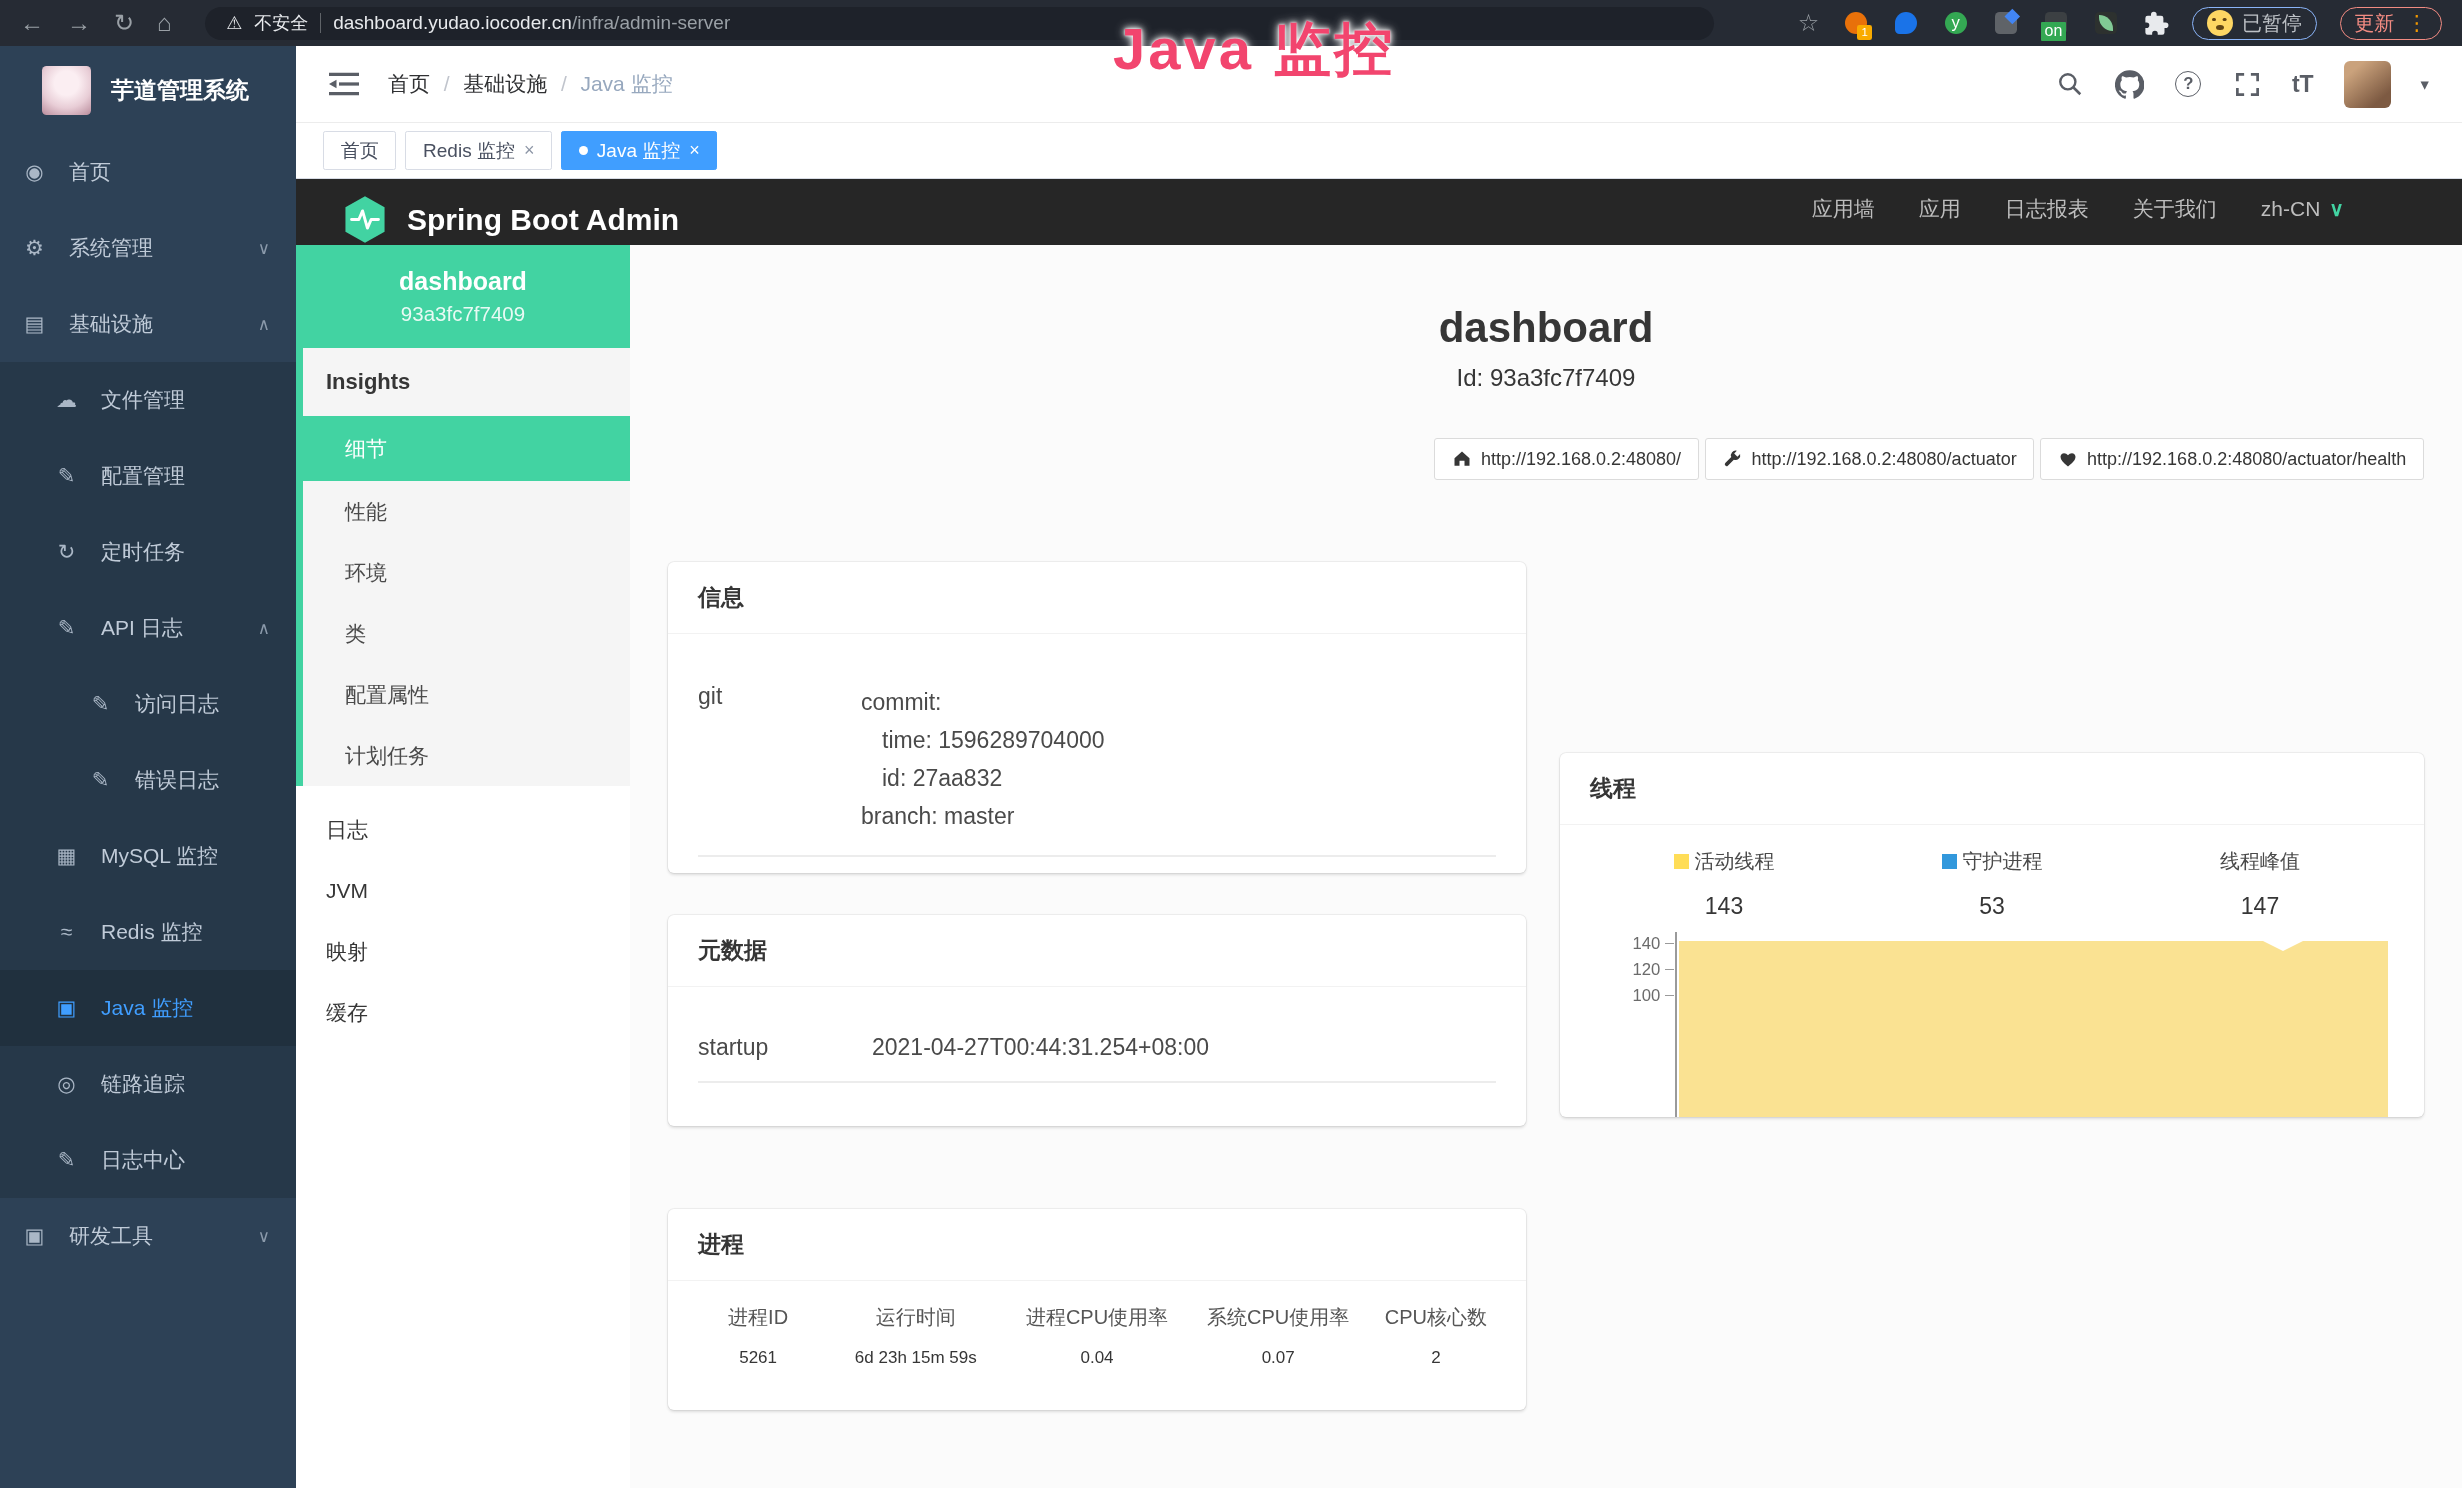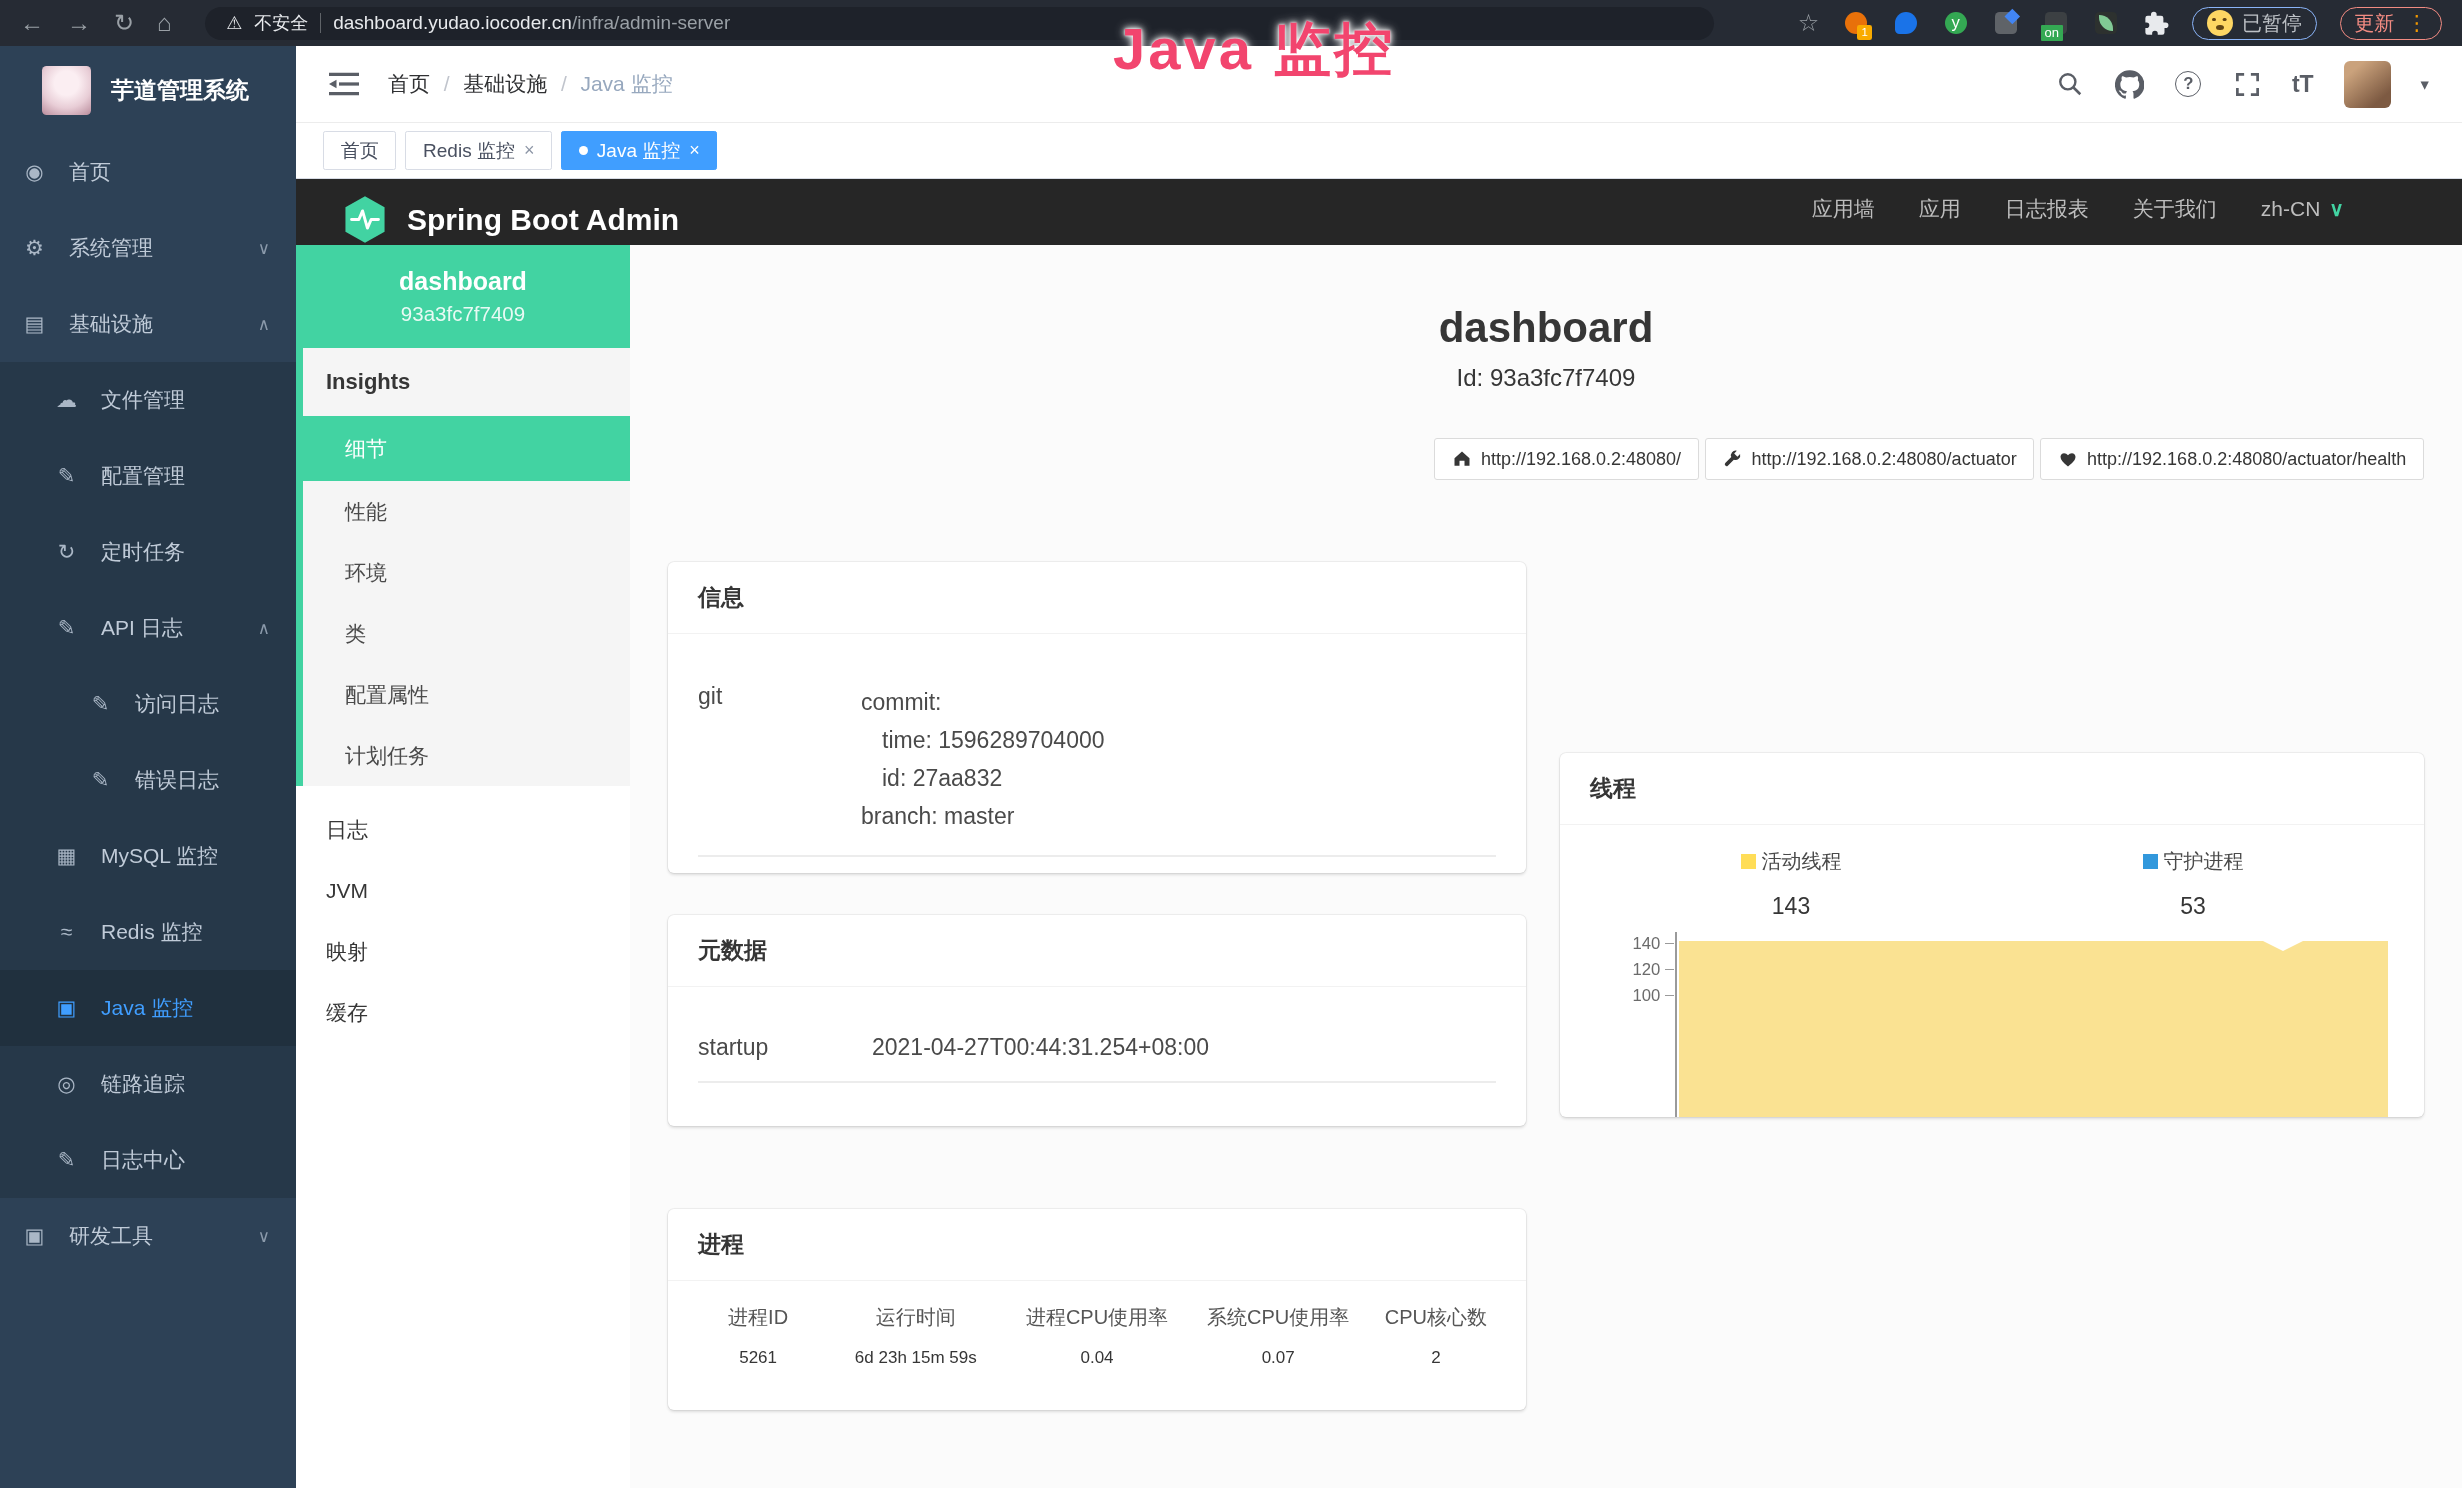--- a/index.html
+++ b/index.html
@@ -18,21 +18,21 @@
   .bspacer{flex:1;}
   .ext{width:27px;height:27px;position:relative;display:inline-block;cursor:pointer;}
   .ext .core{position:absolute;inset:2.3px;border-radius:50%;}
   .ext1 .core{background:#e8710a;}
   .ext1 .badge{position:absolute;right:-3px;bottom:-3px;width:15px;height:15px;background:#f9ab00;color:#fff;font-size:11.4px;font-style:normal;display:flex;align-items:center;justify-content:center;border-radius:2.3px;}
   .ext2 .core{background:#1a73e8;border-radius:50% 50% 50% 4.6px;}
   .ext3 .core{background:#34a853;color:#fff;font-size:16.7px;display:flex;align-items:center;justify-content:center;}
   .ext4 .core{background:#5f6368;border-radius:4.6px;}
   .ext4 .dot{position:absolute;right:1.5px;top:1.5px;width:10.6px;height:10.6px;background:#4285f4;transform:rotate(45deg);}
   .ext5 .core{background:#3c4043;border-radius:4.6px;}
-  .ext5 .onbadge{position:absolute;left:-1.5px;bottom:-4.6px;background:#34a853;color:#fff;font-size:13px;font-style:normal;padding:0.8px 3.8px;border-radius:1px;}
+  .ext5 .onbadge{position:absolute;left:-1.5px;bottom:-4.6px;background:#34a853;color:#fff;font-size:16px;font-style:normal;padding:0.8px 3.8px;border-radius:1px;}
   .ext6 .core{background:#2d312f;border-radius:4.6px;}
   .ext6 .leaf{position:absolute;left:6.8px;top:5.3px;width:13.7px;height:16.7px;background:#81c995;border-radius:0 13.7px 0 13.7px;}
   .chip{height:33px;border-radius:16.7px;display:flex;align-items:center;gap:9px;padding:0 13.7px;font-size:20px;cursor:pointer;}
   .chip.pause{border:1.5px solid #8ab4f8;color:#bdc1c6;}
   .emoji{width:26px;height:26px;border-radius:50%;background:#fdd663;position:relative;flex:none;}
   .emoji::before{content:"";position:absolute;left:5.3px;top:7.6px;width:3.8px;height:3.8px;border-radius:50%;background:#5f4314;box-shadow:10.6px 0 0 #5f4314;}
   .emoji::after{content:"";position:absolute;left:9px;top:15px;width:7.6px;height:5.3px;border-radius:50%;background:#5f4314;}
   .chip.update{border:1.5px solid #f28b82;color:#f28b82;gap:12px;}
   .chip.update .kebab{color:#f29900;font-size:21px;}
 
@@ -480,20 +480,26 @@
                     </div>
                   <div class="tval">143</div>
                 </div>
                 <div class="tcell">
                   <div class="tlab">
                       <span class="swatch sw-b"></span>
                       <span>守护进程</span>
                     </div>
                   <div class="tval">53</div>
                 </div>
+                <div class="tcell">
+                  <div class="tlab">
+                      <span>线程峰值</span>
+                    </div>
+                  <div class="tval">147</div>
+                </div>
               </div>
               <div class="chart">
                 <div class="ylab-row" style="top:-3px;">
                     <span>140</span>
                     <span class="tickmark"></span>
                   </div>
                 <div class="ylab-row" style="top:23px;">
                     <span>120</span>
                     <span class="tickmark"></span>
                   </div>

